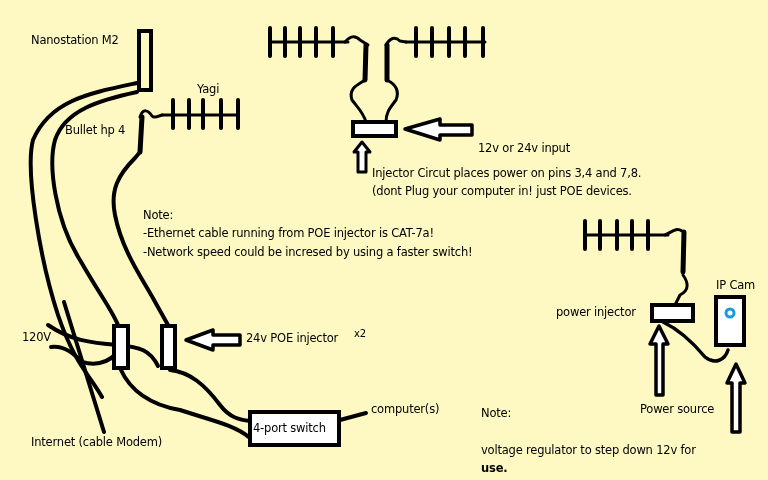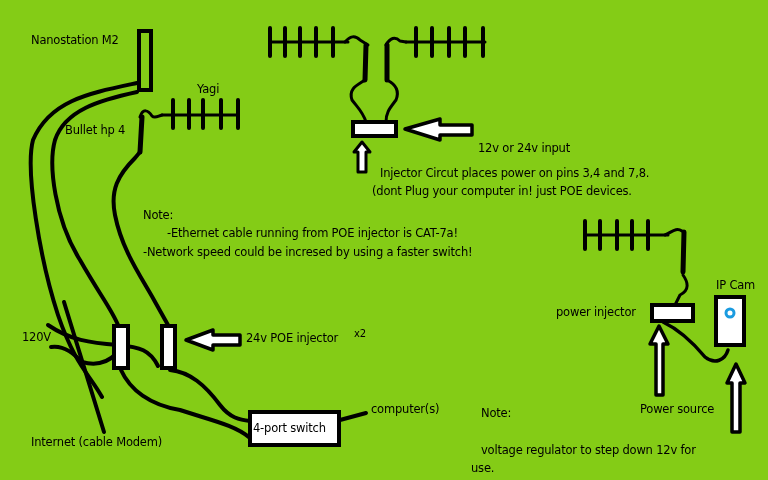--- a/index.html
+++ b/index.html
@@ -1,16 +1,16 @@
 <!DOCTYPE html>
 <html><head>
 <meta charset="utf-8">
 <style>
   html, body { margin: 0; padding: 0; background: #ffffff; }
-  #canvas { position: relative; width: 768px; height: 480px; overflow: hidden; background: #84cc16; }
+  #canvas { position: relative; width: 768px; height: 480px; overflow: hidden; background: #fef9c3; }
   #drawing { position: absolute; left: 0; top: 0; }
   .lbl { position: absolute; font-family: "DejaVu Sans", sans-serif; font-size: 11.5px; color: #000; white-space: nowrap; line-height: 15px; letter-spacing: -0.2px; }
   .sup { font-size: 10px; }
   .ink { fill: none; stroke: #000; stroke-linecap: round; stroke-linejoin: round; }
 </style>
 </head>
 <body>
 
 <div id="canvas">
   <svg id="drawing" width="768" height="480" viewBox="0 0 768 480">
@@ -73,35 +73,35 @@
     <circle cx="730" cy="313" r="4" fill="none" stroke="#1a9be0" stroke-width="3"></circle>
     <path fill="#fff" stroke="#000" stroke-width="3.5" stroke-linejoin="round" d="M659 326 L 668 344 L 663 344 L 663 395 L 656 395 L 656 344 L 650 344 Z"></path>
     <path fill="#fff" stroke="#000" stroke-width="3.5" stroke-linejoin="round" d="M736 364 L 745 383 L 740 383 L 740 432 L 732 432 L 732 383 L 727 383 Z"></path>
   </svg>
 
   <div class="lbl" style="left:31px;top:33px;">Nanostation M2</div>
   <div class="lbl" style="left:197px;top:82px;">Yagi</div>
   <div class="lbl" style="left:65px;top:123px;">Bullet hp 4</div>
 
   <div class="lbl" style="left:478px;top:113px;margin-top:28px;">12v or 24v input</div>
-  <div class="lbl" style="left:372px;top:166px;margin-left:8px;">Injector Circut places power on pins 3,4 and 7,8.</div>
+  <div class="lbl" style="left:372px;top:166px;">Injector Circut places power on pins 3,4 and 7,8.</div>
   <div class="lbl" style="left:372px;top:184px;">(dont Plug your computer in! just POE devices.</div>
 
   <div class="lbl" style="left:143px;top:208px;">Note:</div>
-  <div class="lbl" style="left:143px;top:226px;margin-left:24px;">-Ethernet cable running from POE injector is CAT-7a!</div>
+  <div class="lbl" style="left:143px;top:226px;">-Ethernet cable running from POE injector is CAT-7a!</div>
   <div class="lbl" style="left:143px;top:245px;">-Network speed could be incresed by using a faster switch!</div>
 
   <div class="lbl" style="left:14px;top:330px;margin-left:8px;">120V</div>
   <div class="lbl" style="left:246px;top:331px;">24v POE injector</div>
   <div class="lbl sup" style="left:354px;top:326px;">x2</div>
 
   <div class="lbl" style="left:31px;top:435px;">Internet (cable Modem)</div>
   <div class="lbl" style="left:253px;top:421px;">4-port switch</div>
   <div class="lbl" style="left:371px;top:402px;">computer(s)</div>
 
   <div class="lbl" style="left:556px;top:305px;">power injector</div>
   <div class="lbl" style="left:716px;top:278px;">IP Cam</div>
   <div class="lbl" style="left:640px;top:402px;">Power source</div>
 
   <div class="lbl" style="left:481px;top:406px;">Note:</div>
   <div class="lbl" style="left:481px;top:443px;text-align:center;">voltage regulator to step down 12v for</div>
-  <div class="lbl" style="left:471px;top:461px;">use.</div>
+  <div class="lbl" style="left:481px;top:461px;font-weight:bold;">use.</div>
 </div>
 
 </body></html>

